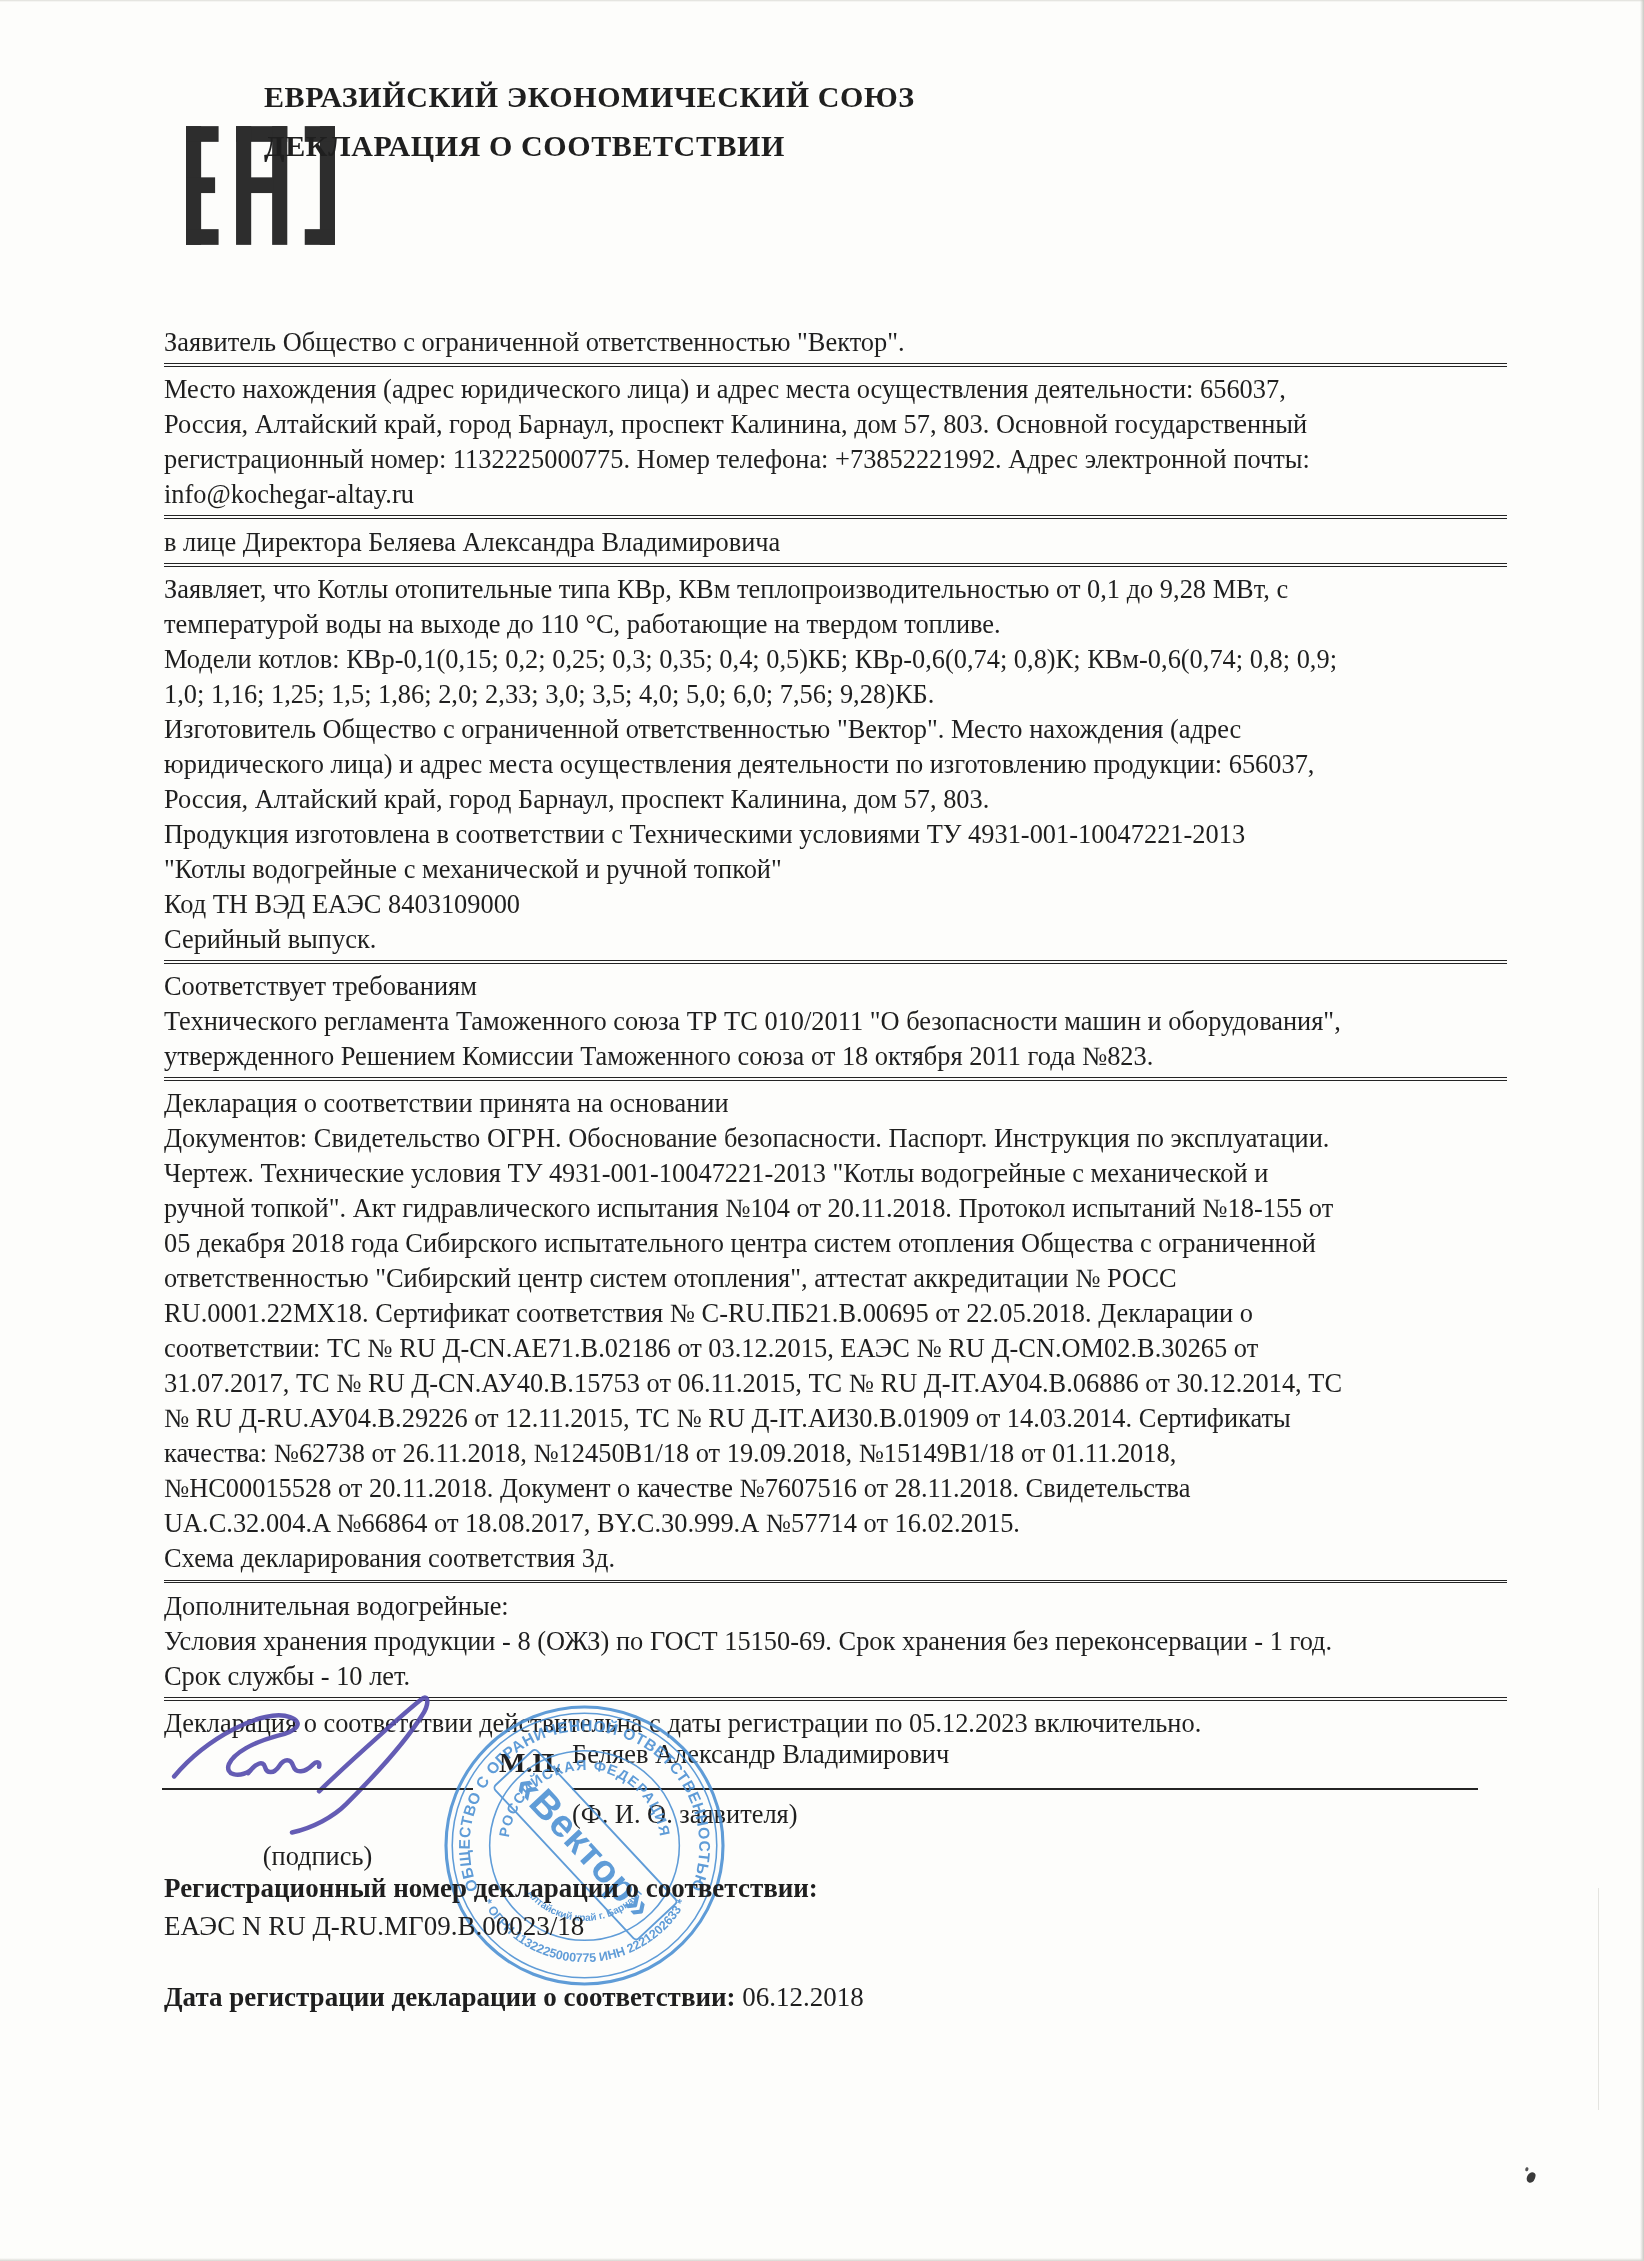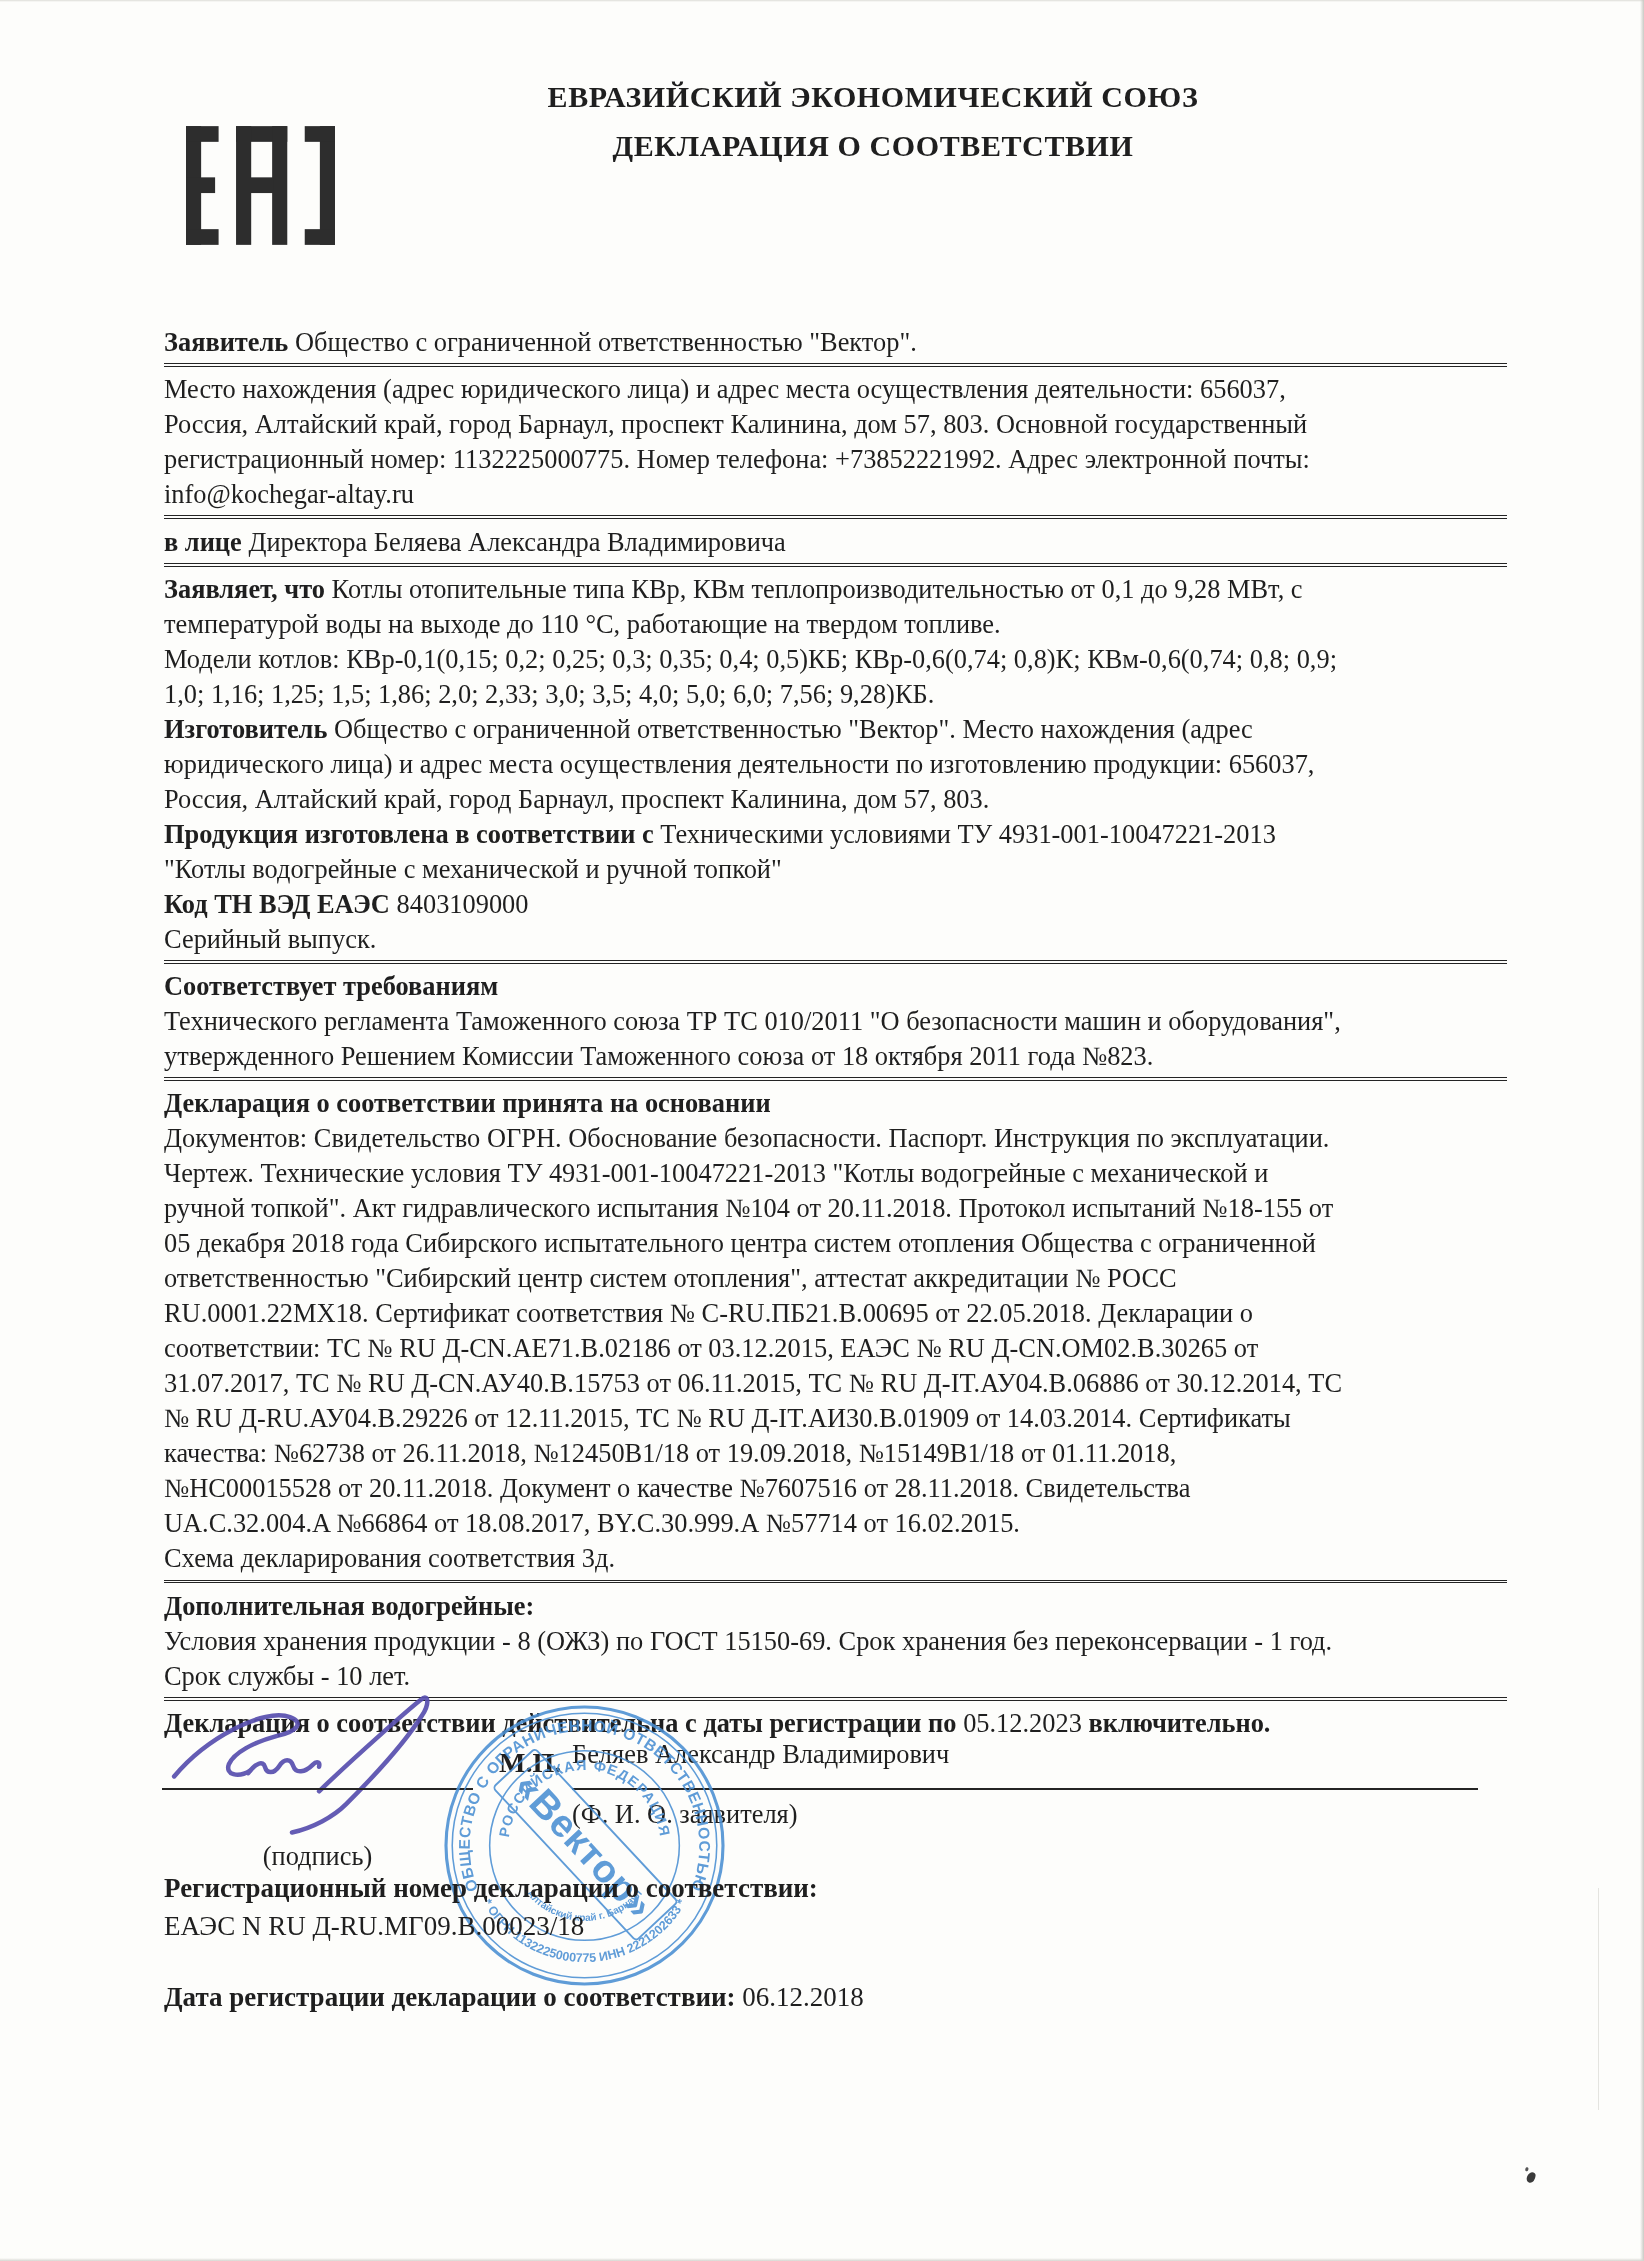--- a/index.html
+++ b/index.html
@@ -18,31 +18,31 @@
     background:linear-gradient(to top,#d6d6d1,rgba(255,255,255,0));}
   .edge-top{position:absolute;left:0;top:0;width:100%;height:1.9px;
     background:linear-gradient(to bottom,#dddDD8,rgba(255,255,255,0));}
   .faint-line{position:absolute;left:1598px;top:1888px;width:1.3px;height:222px;background:#e4e4e0;}
   .ink-blot{position:absolute;left:1527px;top:2172px;width:8.4px;height:11px;
     background:#3a3a3a;border-radius:60% 40% 55% 45%;transform:rotate(18deg);}
   .ink-blot::before{content:"";position:absolute;left:-3.9px;top:-2.6px;width:3.2px;height:3.2px;
     background:#555;border-radius:50%;}
 
   
-  .titles{position:absolute;left:264px;width:1218px;text-align:center;font-weight:bold;
+  .titles{position:absolute;left:264px;width:1218px;text-align:left;font-weight:bold;
     font-size:30px;letter-spacing:0.6px;white-space:nowrap;}
   .title1{top:80px;}
   .title2{top:129px;}
   .eac{position:absolute;left:186px;top:120px;width:149px;height:131px;}
 
   
   .col{position:absolute;left:164px;top:325px;width:1343px;font-size:26.4px;line-height:35px;}
   .col p{margin:0;}
   .pl{white-space:pre-line;}
-  b.lead{font-weight:bold;}
+  b.lead{font-weight:normal;}
   .rule{height:1.9px;border-top:1.3px solid #242424;border-bottom:1.3px solid #242424;margin:3.2px 0 5.2px 0;}
   .rule.thick{border-top-width:1.9px;border-bottom-width:1.9px;}
 
   
   .sigline{position:absolute;height:0;border-top:2.6px solid #242424;}
   .sigline.left{left:162px;top:1788px;width:311px;}
   .sigline.right{left:572px;top:1788px;width:906px;}
   .mp{position:absolute;left:499px;top:1747px;font-size:28px;font-weight:bold;}
   .fio-name{position:absolute;left:572px;top:1739px;width:906px;text-align:left;font-size:26.4px;}
   .caption{position:absolute;font-size:26.4px;}

